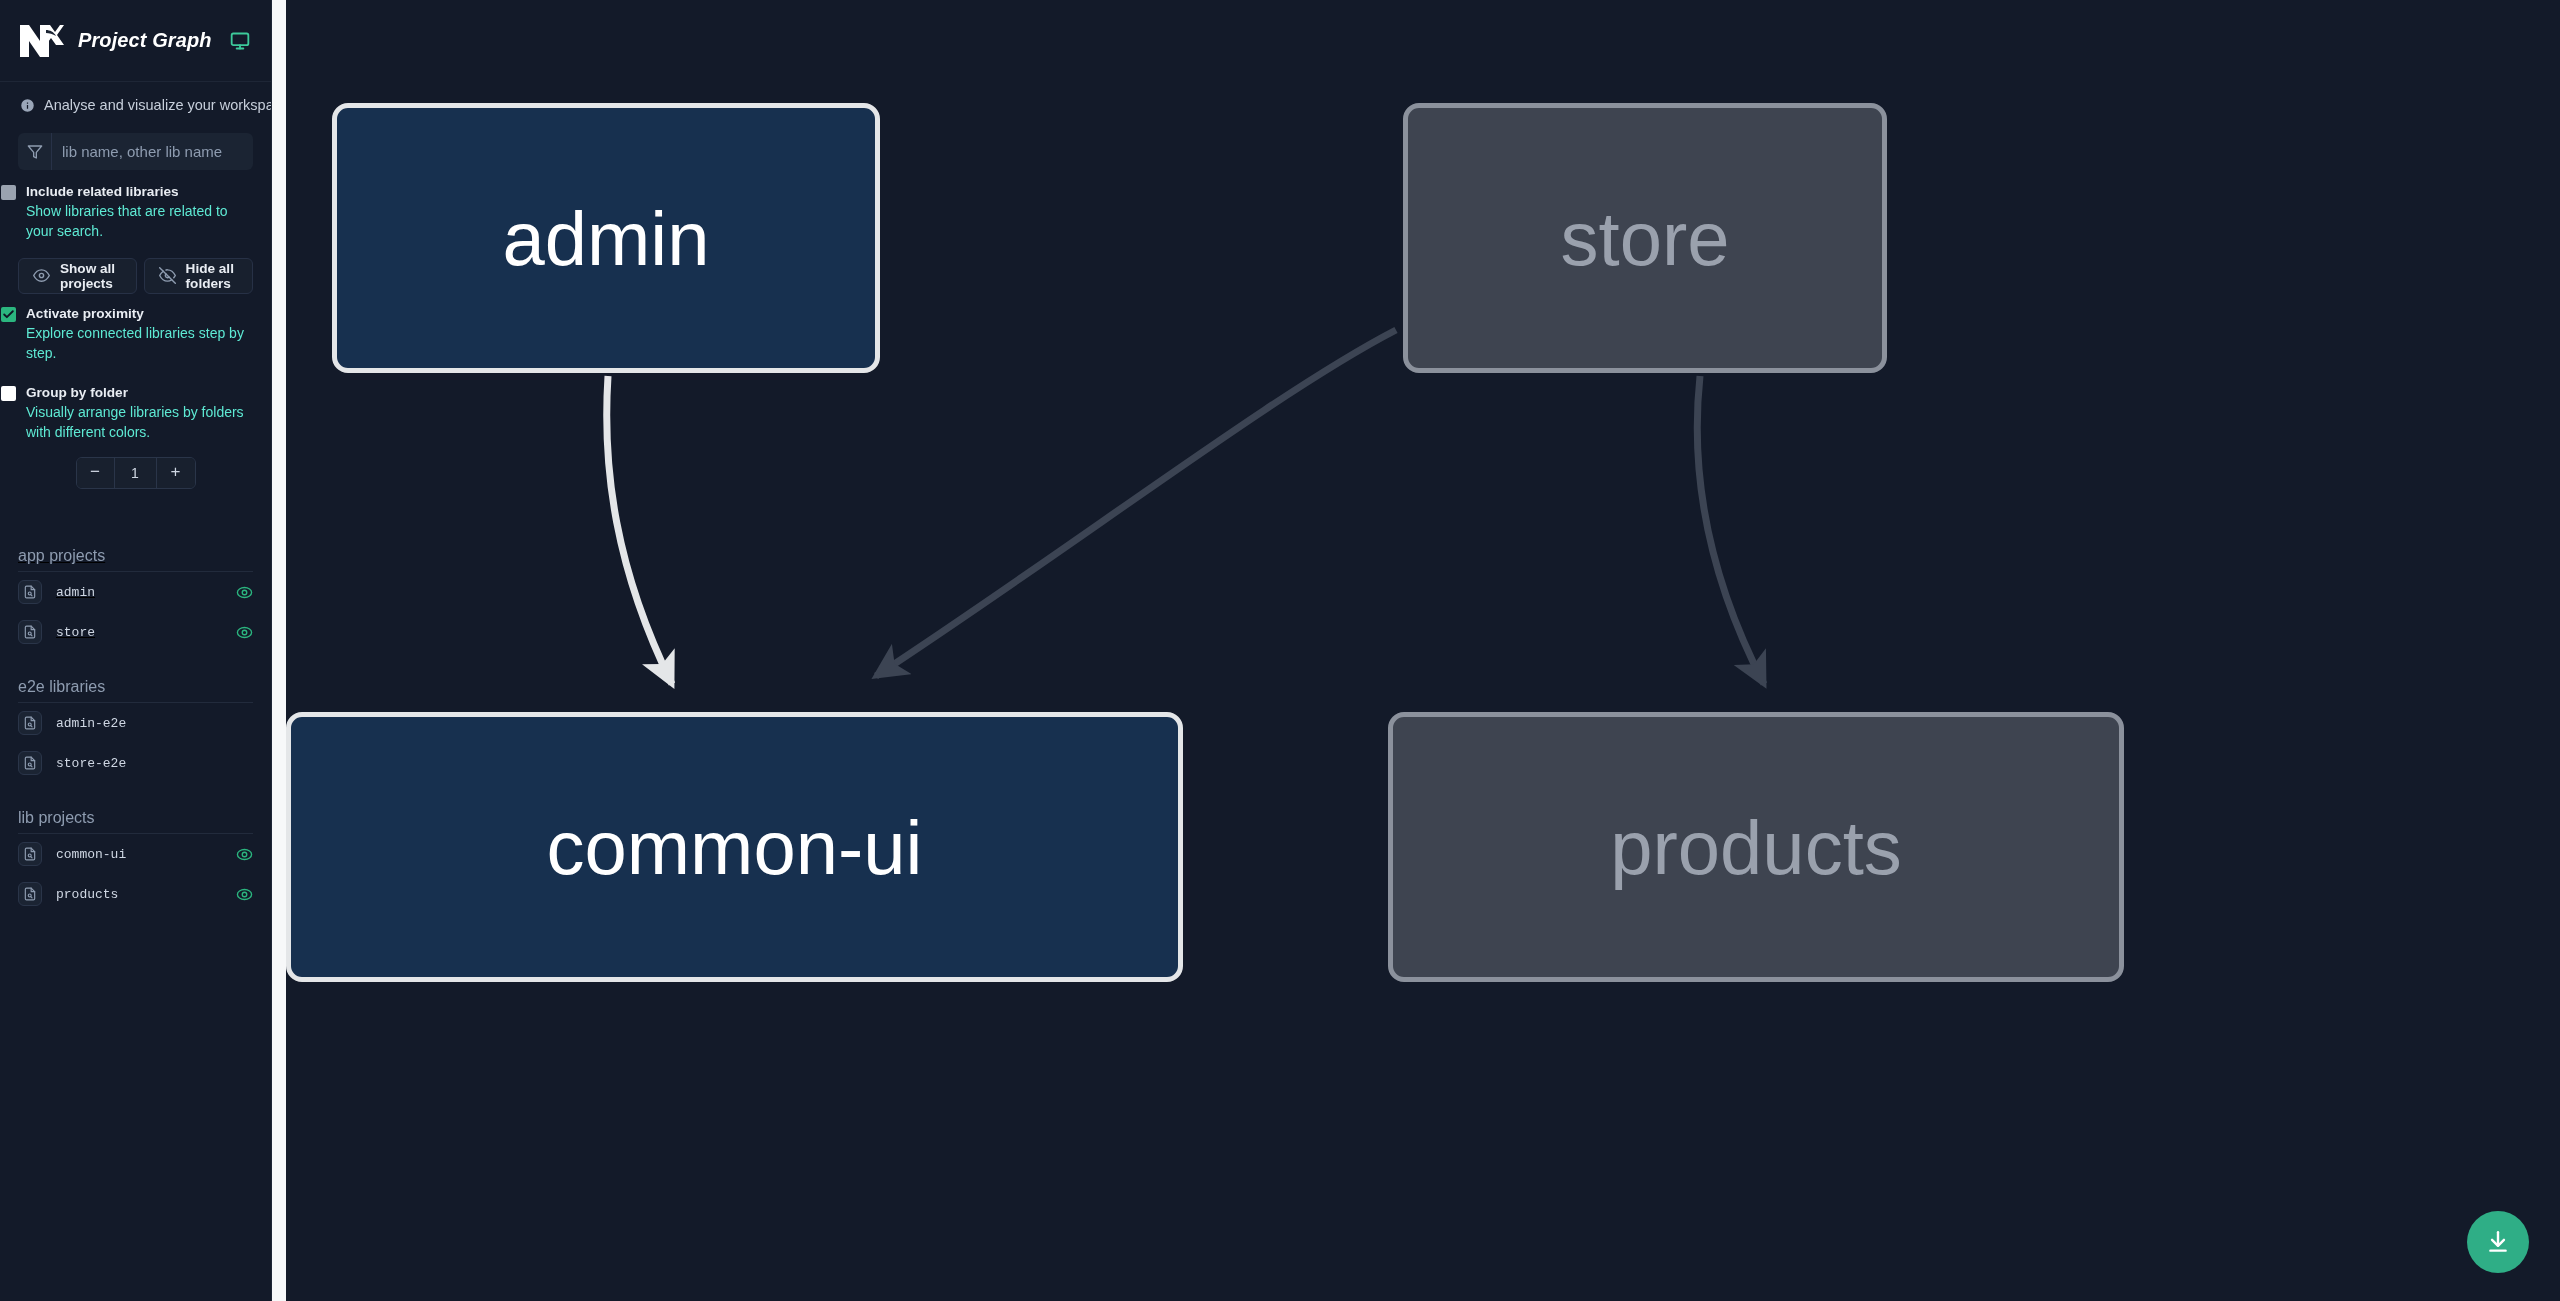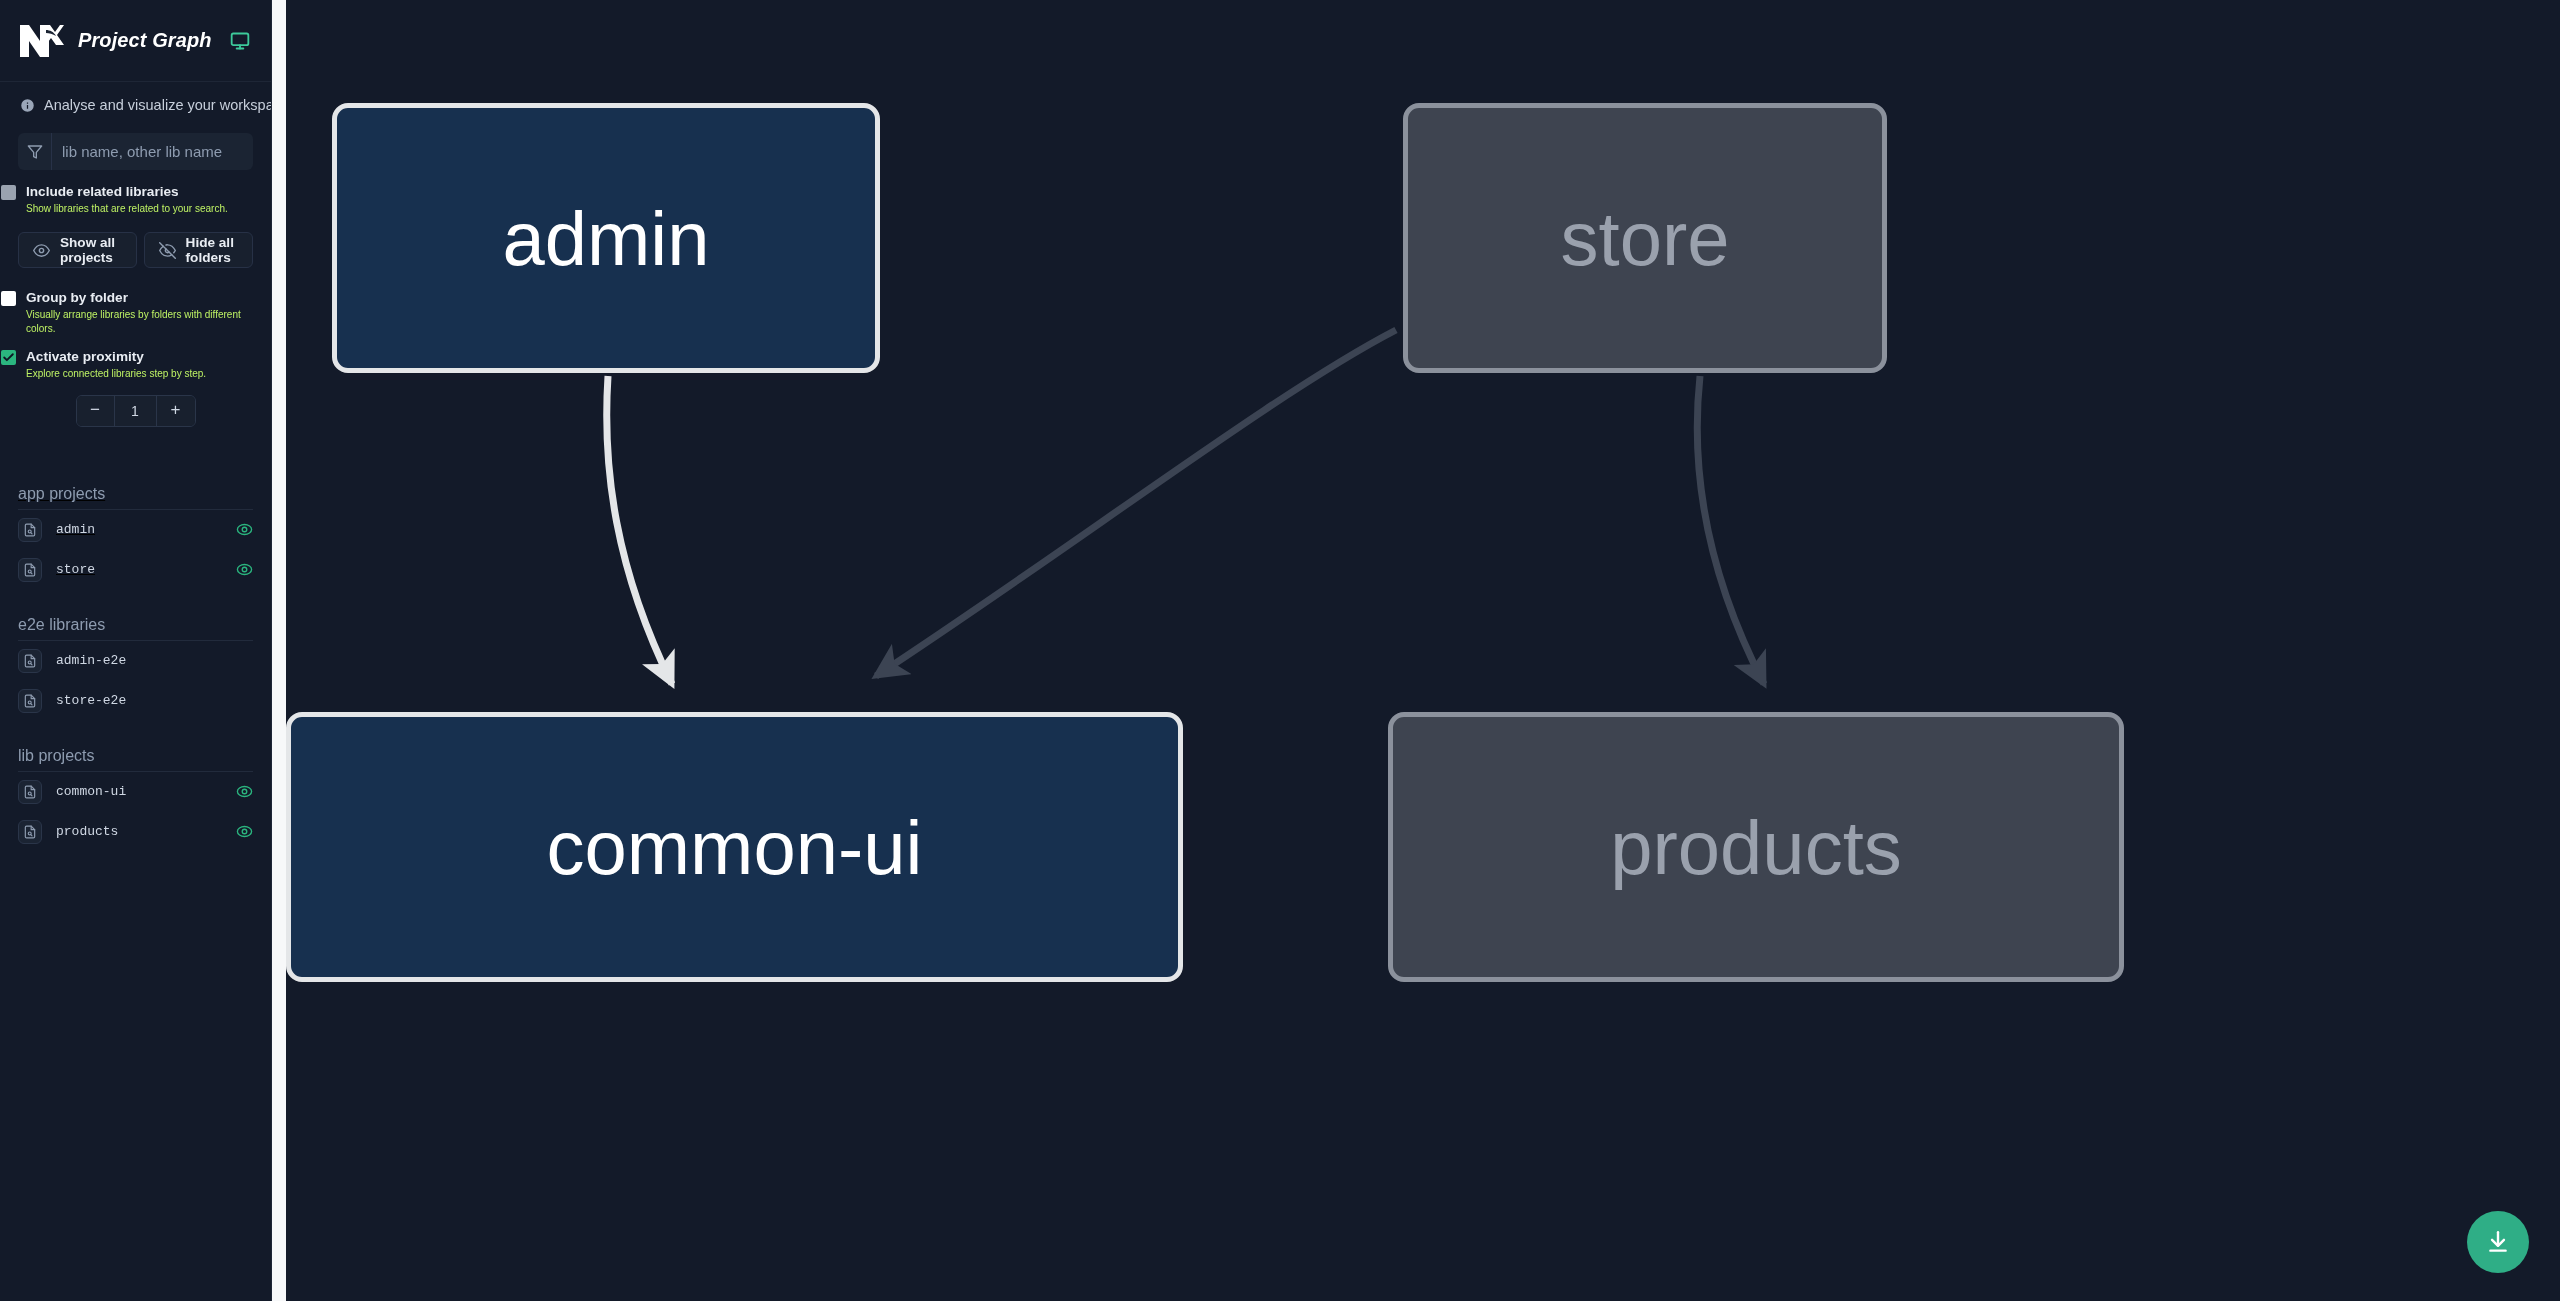--- a/index.html
+++ b/index.html
@@ -73,21 +73,21 @@
     border-radius: 2px;
     background: #9aa3b0;
     display:flex; align-items:center; justify-content:center;
   }
   .cbx.white { background: #ffffff; }
   .cbx.checked { background: #2bb67f; }
   .cbx svg { width: 13px; height: 13px; color: #0f1724; display:none; }
   .cbx.checked svg { display: block; }
   .opt-text { min-width:0; }
   .opt-title { color: #e9edf3; font-size: 13.6px; font-weight: 700; line-height: 1.25; }
-  .opt-desc { color: #bef264; font-size: 10px; line-height: 1.42; margin-top: 1px; }
+  .opt-desc { color: #5eead4; font-size: 14px; line-height: 1.42; margin-top: 1px; }
 
   .btn-stack { padding: 16px 18px 0 18px; display: flex; flex-direction: row; gap: 7px; }
   .sb-btn {
     height: 36px; border-radius: 6px;
     background: #18202e; border: 1px solid #273146;
     display: flex; align-items: center; gap: 10px;
     padding: 0 14px; cursor: pointer;
   }
   .sb-btn .bi { width: 17px; height: 17px; color:#8e9cb0; flex:0 0 17px; }
   .sb-btn span { color: #e9edf3; font-size: 13.6px; font-weight: 700; }
@@ -242,39 +242,39 @@
         <span class="bi">
           <svg viewBox="0 0 24 24" fill="none" stroke="currentColor" stroke-width="2" stroke-linecap="round" stroke-linejoin="round">
             <path d="M17.94 17.94A10.07 10.07 0 0112 20c-7 0-11-8-11-8a18.45 18.45 0 015.06-5.94M9.9 4.24A9.12 9.12 0 0112 4c7 0 11 8 11 8a18.5 18.5 0 01-2.16 3.19m-6.72-1.07a3 3 0 11-4.24-4.24"></path>
             <line x1="1" y1="1" x2="23" y2="23"></line>
           </svg>
         </span>
         <span>Hide all folders</span>
       </div>
     </div>
 
-    <div class="opt-row" style="padding-top:20px">
-      <span class="cbx white">
-        
-      </span>
-      <span class="opt-text">
-        <span class="opt-title">Group by folder</span>
-        <div class="opt-desc">Visually arrange libraries by folders with different colors.</div>
-      </span>
-    </div>
-
     <div class="opt-row tight">
       <span class="cbx checked">
         <svg viewBox="0 0 24 24" fill="none" stroke="currentColor" stroke-width="3.4" stroke-linecap="round" stroke-linejoin="round">
             <polyline points="20 6 9 17 4 12"></polyline>
           </svg>
       </span>
       <span class="opt-text">
         <span class="opt-title">Activate proximity</span>
         <div class="opt-desc">Explore connected libraries step by step.</div>
+      </span>
+    </div>
+
+    <div class="opt-row" style="padding-top:20px">
+      <span class="cbx white">
+        
+      </span>
+      <span class="opt-text">
+        <span class="opt-title">Group by folder</span>
+        <div class="opt-desc">Visually arrange libraries by folders with different colors.</div>
       </span>
     </div>
 
     <div class="stepper">
       <div class="stepper-inner">
         <div class="step-btn">−</div>
         <div class="step-val">1</div>
         <div class="step-btn last">+</div>
       </div>
     </div>

